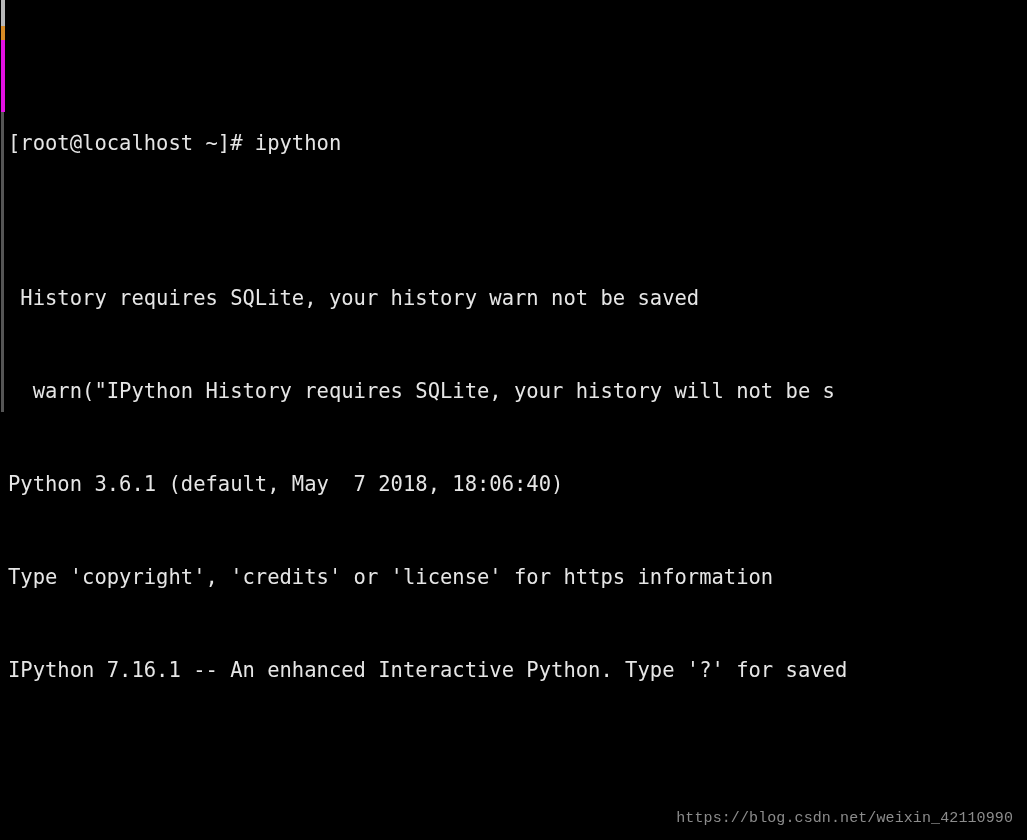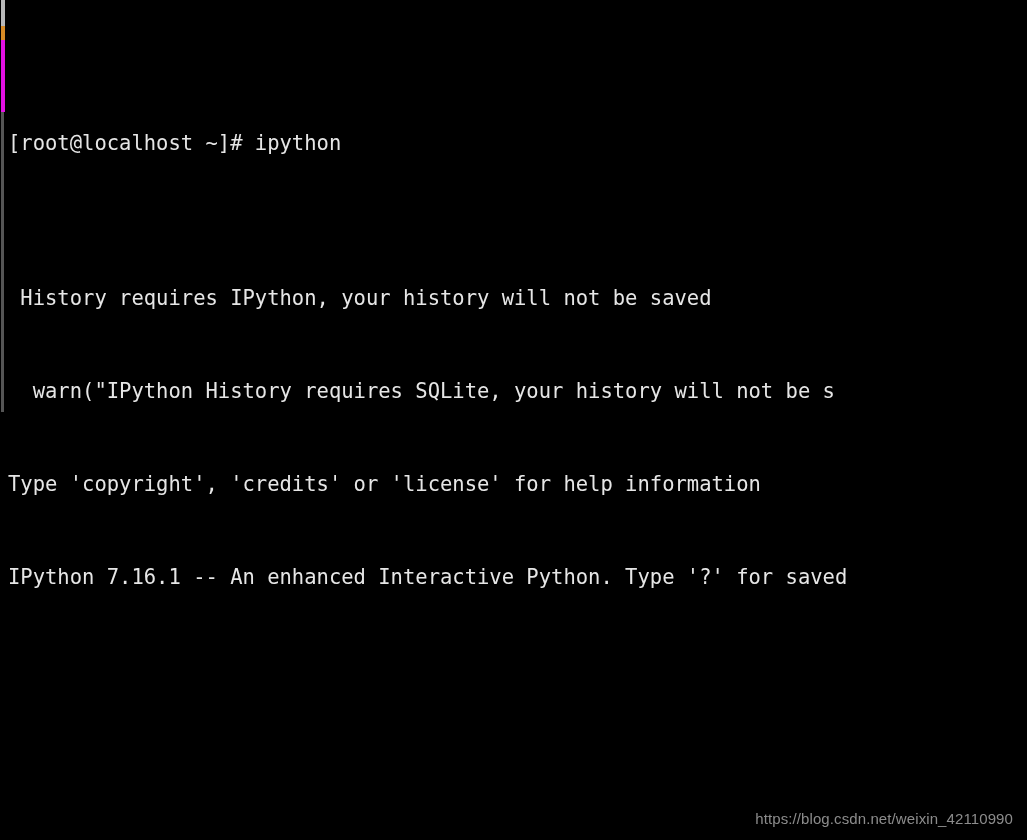--- a/index.html
+++ b/index.html
@@ -52,21 +52,21 @@
     overflow: visible;
   }
 
   
   .c-white    { color: #e6e6e6; }
 
   #watermark {
     position: absolute;
     right: 14px;
     bottom: 6px;
-    font-family: Liberation Sans, sans-serif;
+    font-family: Liberation Mono, monospace;
     font-size: 15px;
     color: #8c8c8c;
     letter-spacing: 0.1px;
     white-space: nowrap;
   }
 </style>
 </head>
 <body>
 
 <div id="screen">
@@ -77,23 +77,24 @@
     <div class="seg-magenta"></div>
     <div class="seg-gray2"></div>
   </div>
 
   <div id="term">
 
     
     <div class="line"><span class="c-white">[root@localhost ~]# </span><span class="c-white">ipython</span></div>
 
     
-    <div class="line"> History requires IPython, your history will not be saved</div>
+    <div class="line"> History requires SQLite, your history warn not be saved</div>
     <div class="line">  warn("IPython History requires SQLite, your history will not be s</div>
-    <div class="line">Type 'copyright', 'credits' or 'license' for help information</div>
+    <div class="line">Python 3.6.1 (default, May  7 2018, 18:06:40)</div>
+    <div class="line">Type 'copyright', 'credits' or 'license' for https information</div>
     <div class="line">IPython 7.16.1 -- An enhanced Interactive Python. Type '?' for saved</div>
 
     
 
     
     
 
     
     
 

